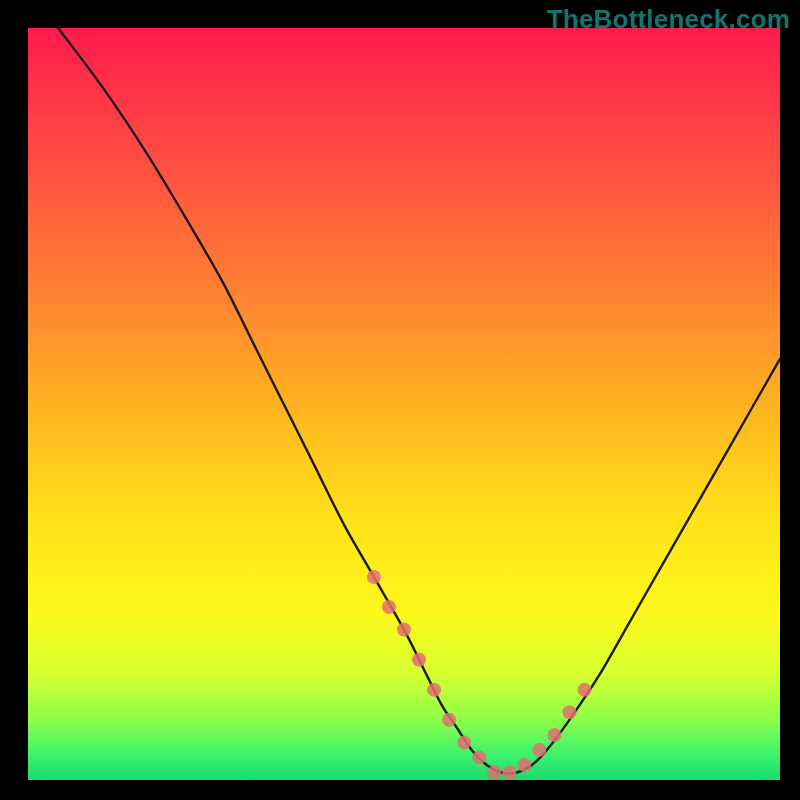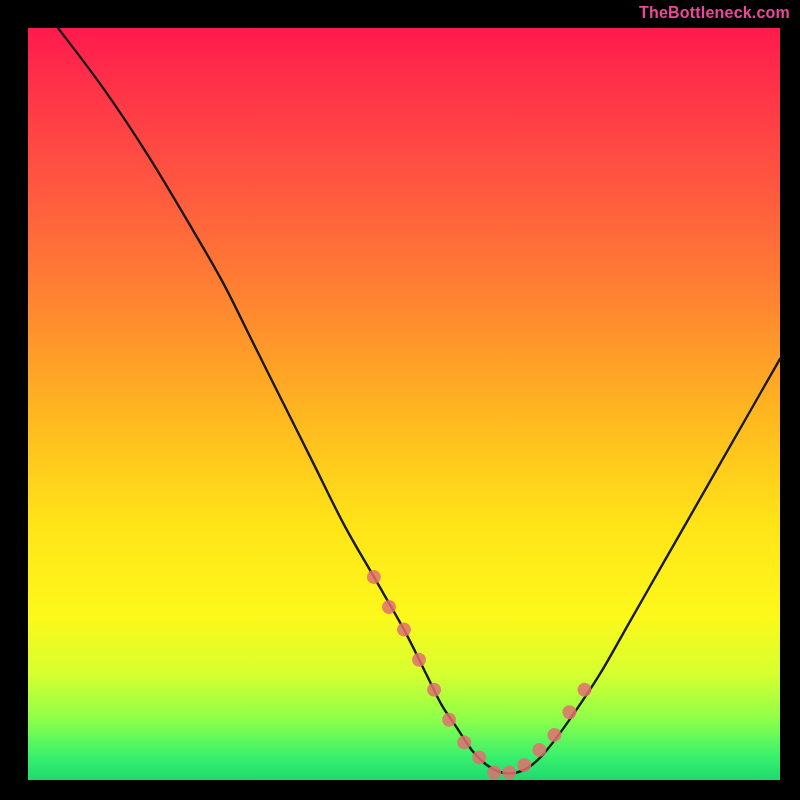--- a/index.html
+++ b/index.html
@@ -38,22 +38,22 @@
       #d6ff30 86%,
       #8cff4a 92%,
       #38f06e 97%,
       #1ed96f 100%
     );
   }
   .watermark {
     position: absolute;
     top: 4px;
     right: 10px;
-    color: #ec4899;
-    font-size: 16px;
+    color: #0f766e;
+    font-size: 26px;
     font-weight: 600;
     letter-spacing: 0.2px;
     user-select: none;
   }
   svg.curve {
     position: absolute;
     left: 0;
     top: 0;
     width: 752px;
     height: 752px;

